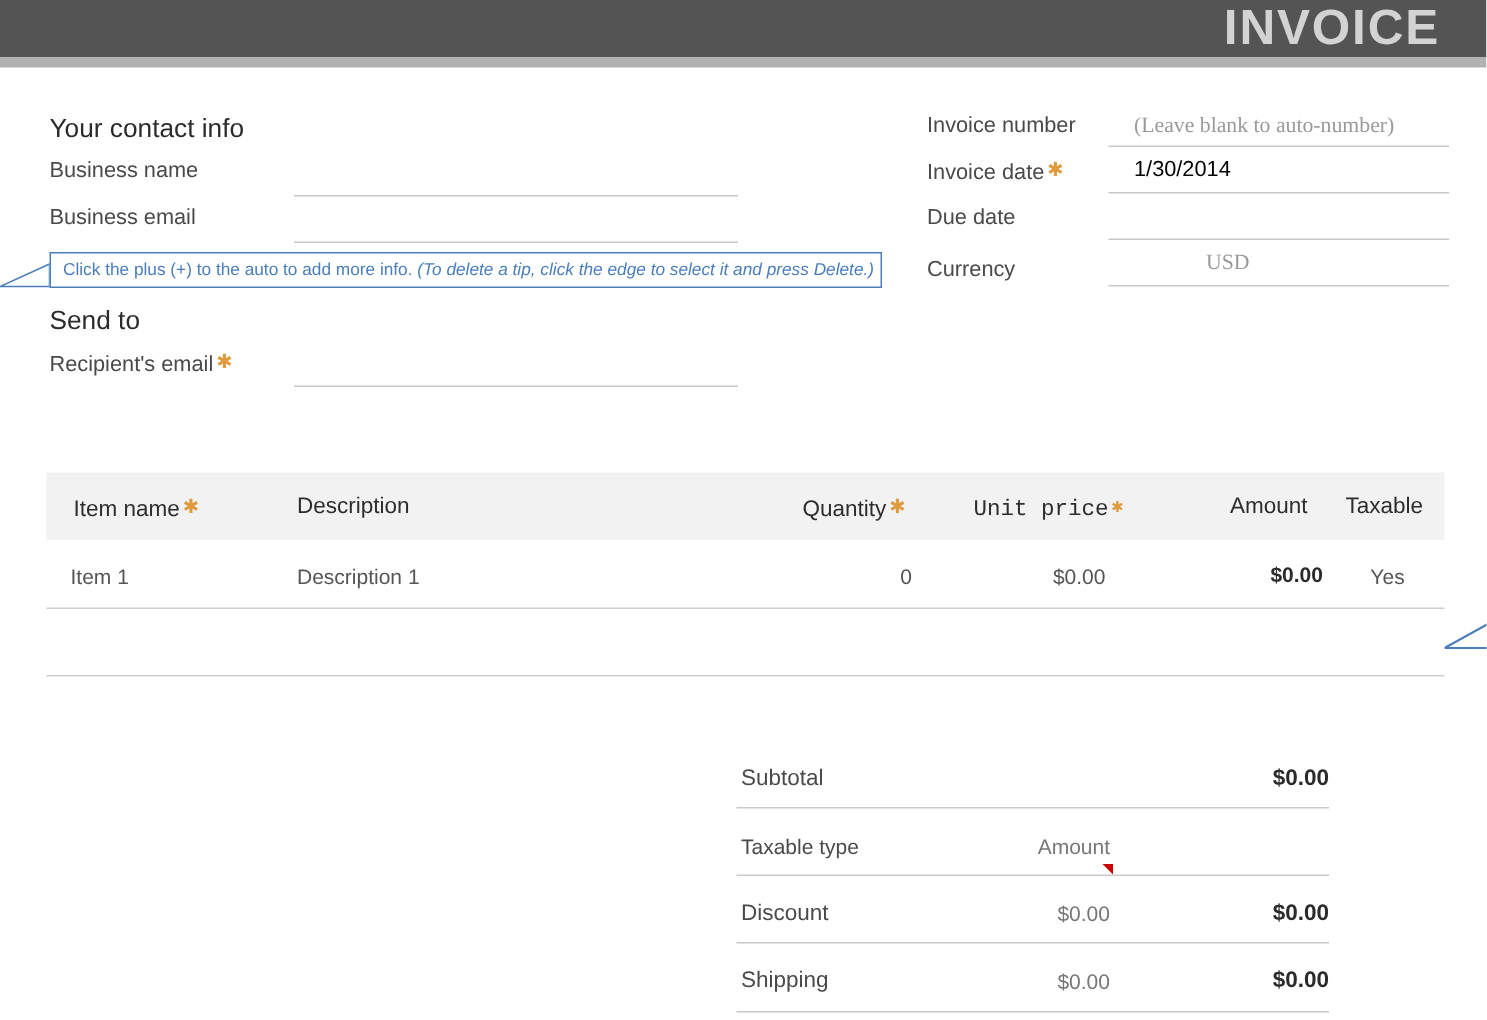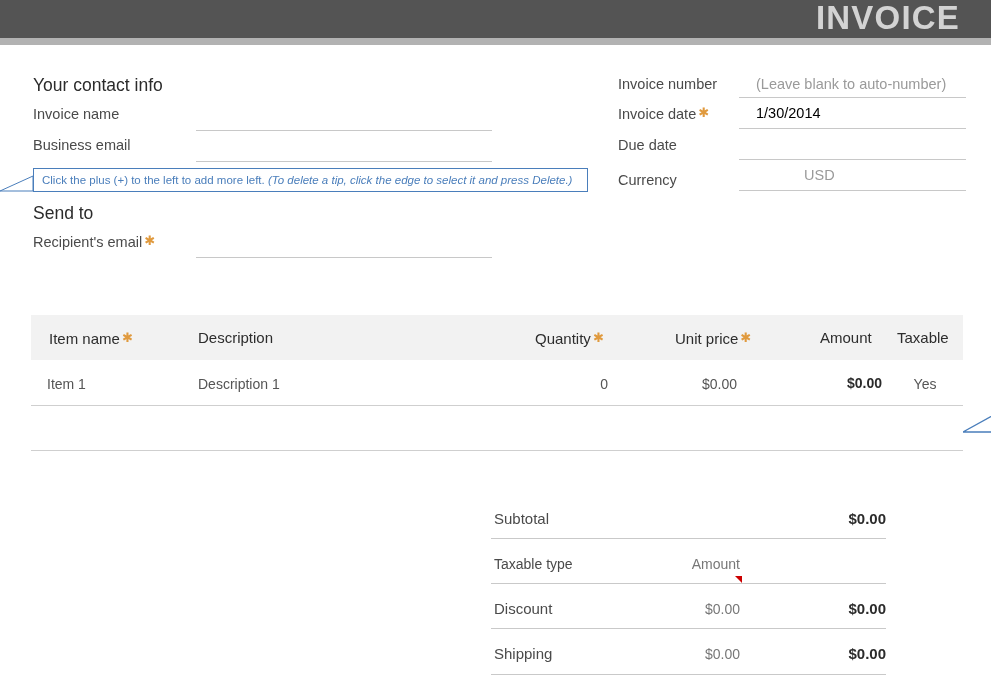--- a/index.html
+++ b/index.html
@@ -57,21 +57,21 @@
     position: absolute;
     height: 0;
     border-bottom: 1px solid #c8c8c8;
   }
   .field-value {
     position: absolute;
     font-size: 14.5px;
     white-space: nowrap;
   }
   .field-value.filled { color: #000000; }
-  .field-value.placeholder { color: #9a9a9a; }
+  .field-value.placeholder { color: #9a9a9a; font-family: Liberation Serif, serif; }
 
   
   .section-title {
     position: absolute;
     font-size: 17.5px;
     color: #2b2b2b;
     white-space: nowrap;
   }
 
   
@@ -176,34 +176,34 @@
 <body>
 
 <div class="header-bar">
   <div class="header-title">INVOICE</div>
 </div>
 <div class="header-strip"></div>
 
 <div class="section-title" style="left:33px; top:75px;">Your contact info</div>
 
 <div class="field-label" style="left:33px; top:106px;">
-  <span>Invoice name</span>
+  <span>Business name</span>
 </div>
 <div class="field-line" style="left:196px; top:130px; width:296px;"></div>
 
 <div class="field-label" style="left:33px; top:137px;">
   <span>Business email</span>
 </div>
 <div class="field-line" style="left:196px; top:161px; width:296px;"></div>
 
 <svg class="tip-tail" viewBox="0 0 34 18">
   <polygon points="0,17 33,2 33,17" fill="#ffffff" stroke="#4a7ebb" stroke-width="1"></polygon>
 </svg>
 <div class="tip-callout">
-  <span>Click the plus (+) to the left to add more left. </span><span class="tip-ital">(To delete a tip, click the edge to select it and press Delete.)</span>
+  <span>Click the plus (+) to the auto to add more info. </span><span class="tip-ital">(To delete a tip, click the edge to select it and press Delete.)</span>
 </div>
 
 <div class="section-title" style="left:33px; top:203px;">Send to</div>
 
 <div class="field-label" style="left:33px; top:233px;">
   <span>Recipient's email</span><span class="req-star">✱</span>
 </div>
 <div class="field-line" style="left:196px; top:257px; width:296px;"></div>
 
 <div class="field-label" style="left:618px; top:76px;">
@@ -233,21 +233,21 @@
 <div class="table-head">
   <div class="th" style="left:18px;">
     <span>Item name</span><span class="req-star">✱</span>
   </div>
   <div class="th" style="left:167px;">
     <span>Description</span>
   </div>
   <div class="th" style="left:504px;">
     <span>Quantity</span><span class="req-star">✱</span>
   </div>
-  <div class="th" style="left:644px;">
+  <div class="th" style="left:618px;font-family:Liberation Mono, monospace;">
     <span>Unit price</span><span class="req-star">✱</span>
   </div>
   <div class="th" style="left:789px;">
     <span>Amount</span>
   </div>
   <div class="th" style="left:866px;">
     <span>Taxable</span>
   </div>
 </div>
 

